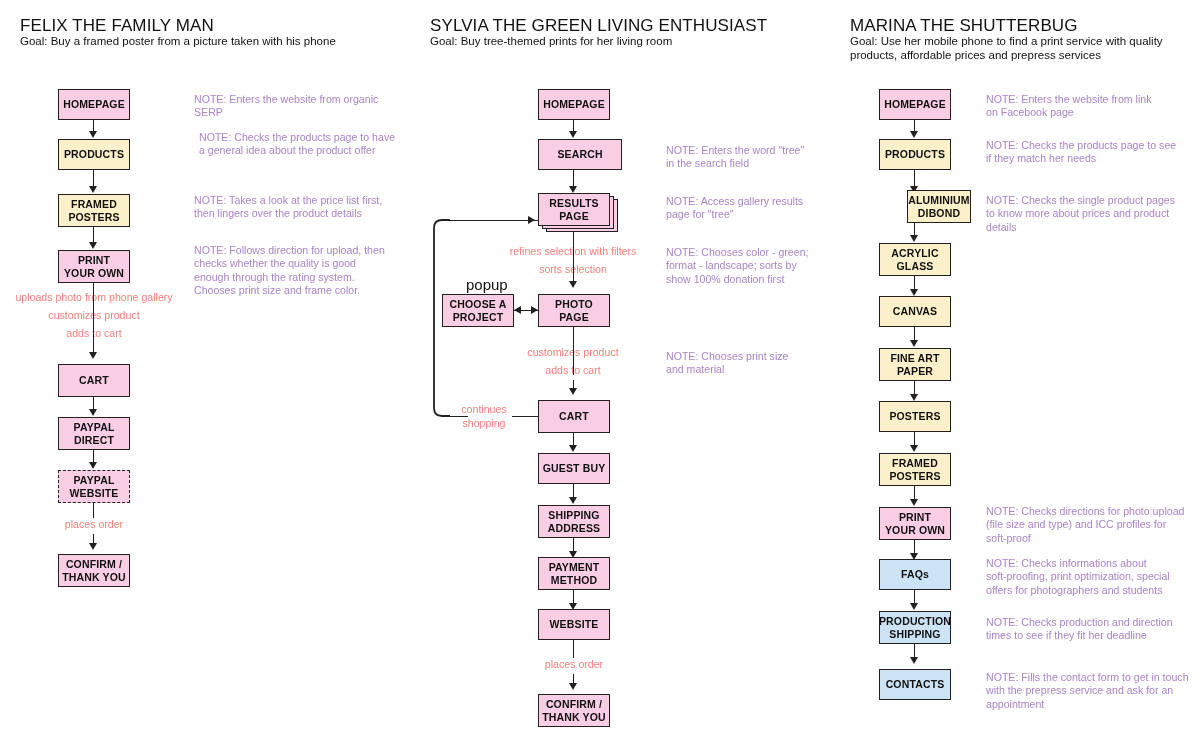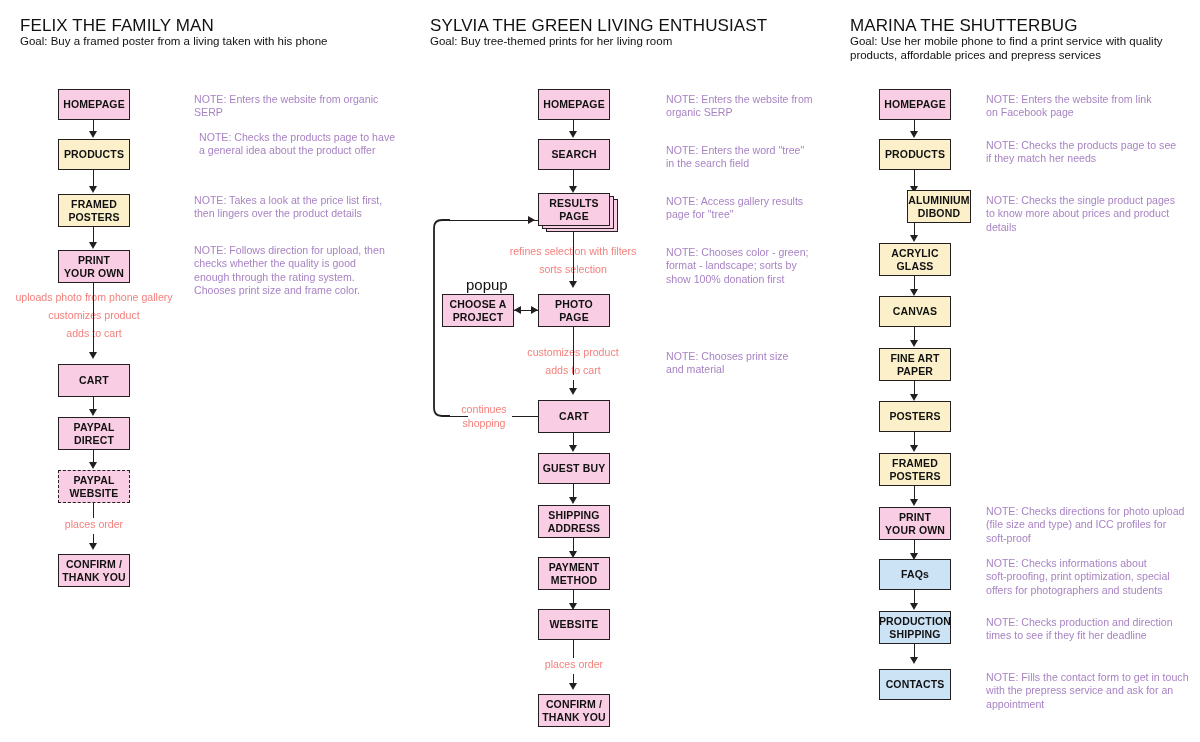--- a/index.html
+++ b/index.html
@@ -125,21 +125,21 @@
     color:#111111;
     white-space:nowrap;
   }
 </style>
 </head>
 <body>
 
 <div class="canvas">
 
   <div class="col-title" style="left:20px;top:16px;">FELIX THE FAMILY MAN</div>
-  <div class="col-goal" style="left:20px;top:34px;width:400px;">Goal: Buy a framed poster from a living taken with his phone</div>
+  <div class="col-goal" style="left:20px;top:34px;width:400px;">Goal: Buy a framed poster from a picture taken with his phone</div>
 
   <div class="node pink" style="left:58px;top:89px;width:72px;height:31px;">HOMEPAGE</div>
   <div class="vline" style="left:93px;top:120px;height:14px;"></div>
   <div class="arrow-down" style="left:89px;top:131px;"></div>
 
   <div class="node cream" style="left:58px;top:139px;width:72px;height:31px;">PRODUCTS</div>
   <div class="vline" style="left:93px;top:170px;height:19px;"></div>
   <div class="arrow-down" style="left:89px;top:186px;"></div>
 
   <div class="node cream" style="left:58px;top:194px;width:72px;height:33px;">FRAMED
@@ -187,21 +187,21 @@
 enough through the rating system.
 Chooses print size and frame color.</div>
 
   <div class="col-title" style="left:430px;top:16px;">SYLVIA THE GREEN LIVING ENTHUSIAST</div>
   <div class="col-goal" style="left:430px;top:34px;width:400px;">Goal: Buy tree-themed prints for her living room</div>
 
   <div class="node pink" style="left:538px;top:89px;width:72px;height:31px;">HOMEPAGE</div>
   <div class="vline" style="left:573px;top:120px;height:14px;"></div>
   <div class="arrow-down" style="left:569px;top:131px;"></div>
 
-  <div class="node pink" style="left:538px;top:139px;width:72px;height:31px;text-align:right;">SEARCH</div>
+  <div class="node pink" style="left:538px;top:139px;width:84px;height:31px;text-align:right;">SEARCH</div>
   <div class="vline" style="left:573px;top:170px;height:19px;"></div>
   <div class="arrow-down" style="left:569px;top:186px;"></div>
 
   <div class="stack-a" style="left:546px;top:199px;width:72px;height:33px;"></div>
   <div class="stack-b" style="left:542px;top:196px;width:72px;height:33px;"></div>
   <div class="node pink" style="left:538px;top:193px;width:72px;height:33px;">RESULTS
 PAGE</div>
 
   <div class="vline" style="left:573px;top:232px;height:52px;"></div>
   <div class="arrow-down" style="left:569px;top:281px;"></div>
@@ -258,22 +258,20 @@
 
   <div class="node pink" style="left:538px;top:609px;width:72px;height:31px;">WEBSITE</div>
   <div class="vline" style="left:573px;top:640px;height:18px;"></div>
   <div class="action" style="left:518px;top:658px;width:112px;">places order</div>
   <div class="vline" style="left:573px;top:674px;height:12px;"></div>
   <div class="arrow-down" style="left:569px;top:683px;"></div>
 
   <div class="node pink" style="left:538px;top:694px;width:72px;height:33px;">CONFIRM /
 THANK YOU</div>
 
-  <div class="note" style="left:666px;top:93px;width:170px;">NOTE: Enters the website from
-organic SERP</div>
   <div class="note" style="left:666px;top:144px;width:170px;">NOTE: Enters the word "tree"
 in the search field</div>
   <div class="note" style="left:666px;top:195px;width:170px;">NOTE: Access gallery results
 page for "tree"</div>
   <div class="note" style="left:666px;top:246px;width:175px;">NOTE: Chooses color - green;
 format - landscape; sorts by
 show 100% donation first</div>
   <div class="note" style="left:666px;top:350px;width:170px;">NOTE: Chooses print size
 and material</div>
 

